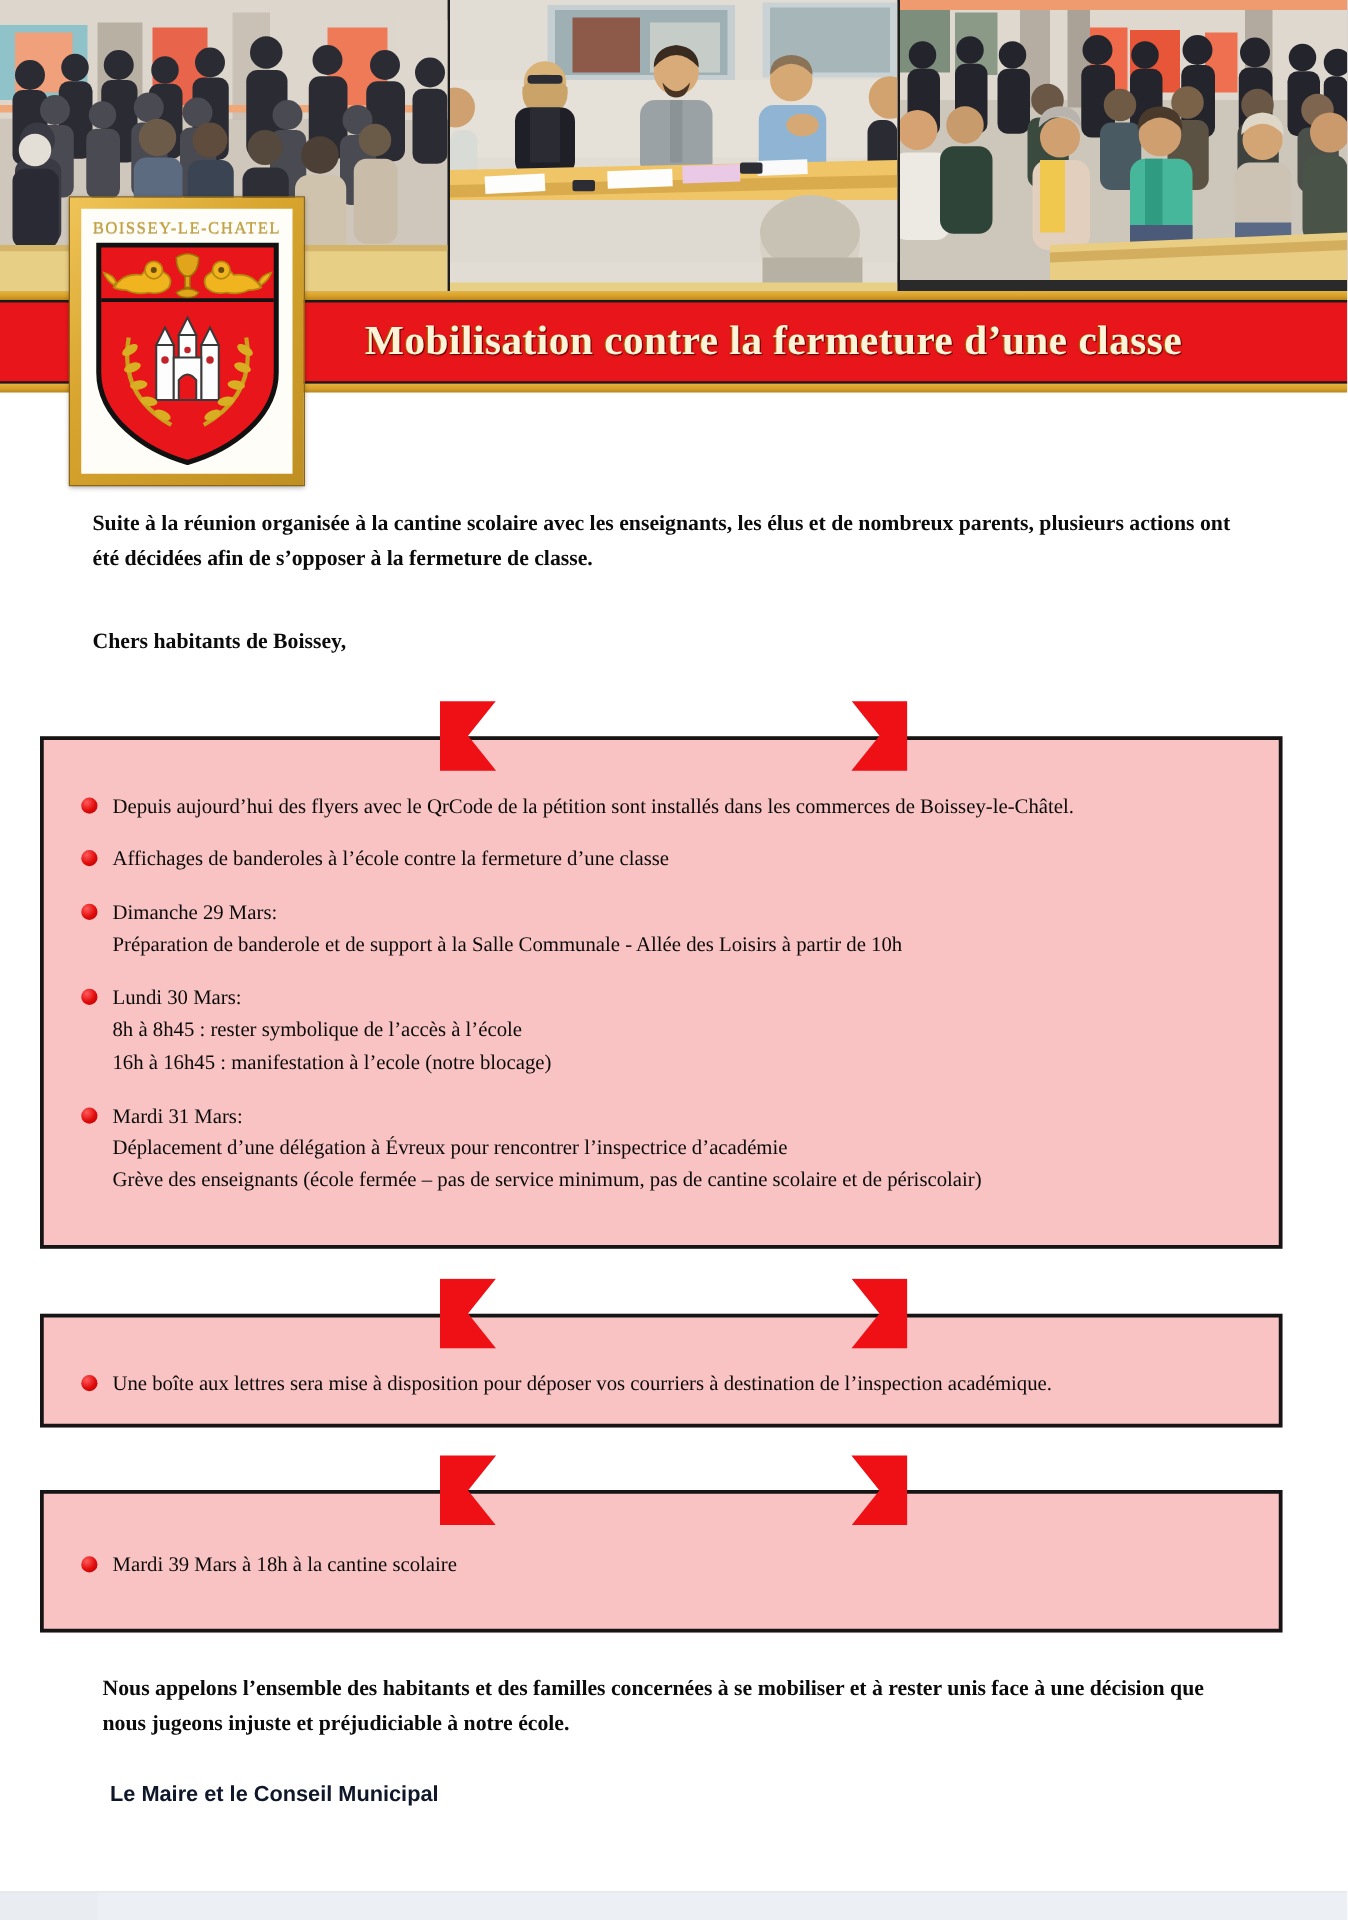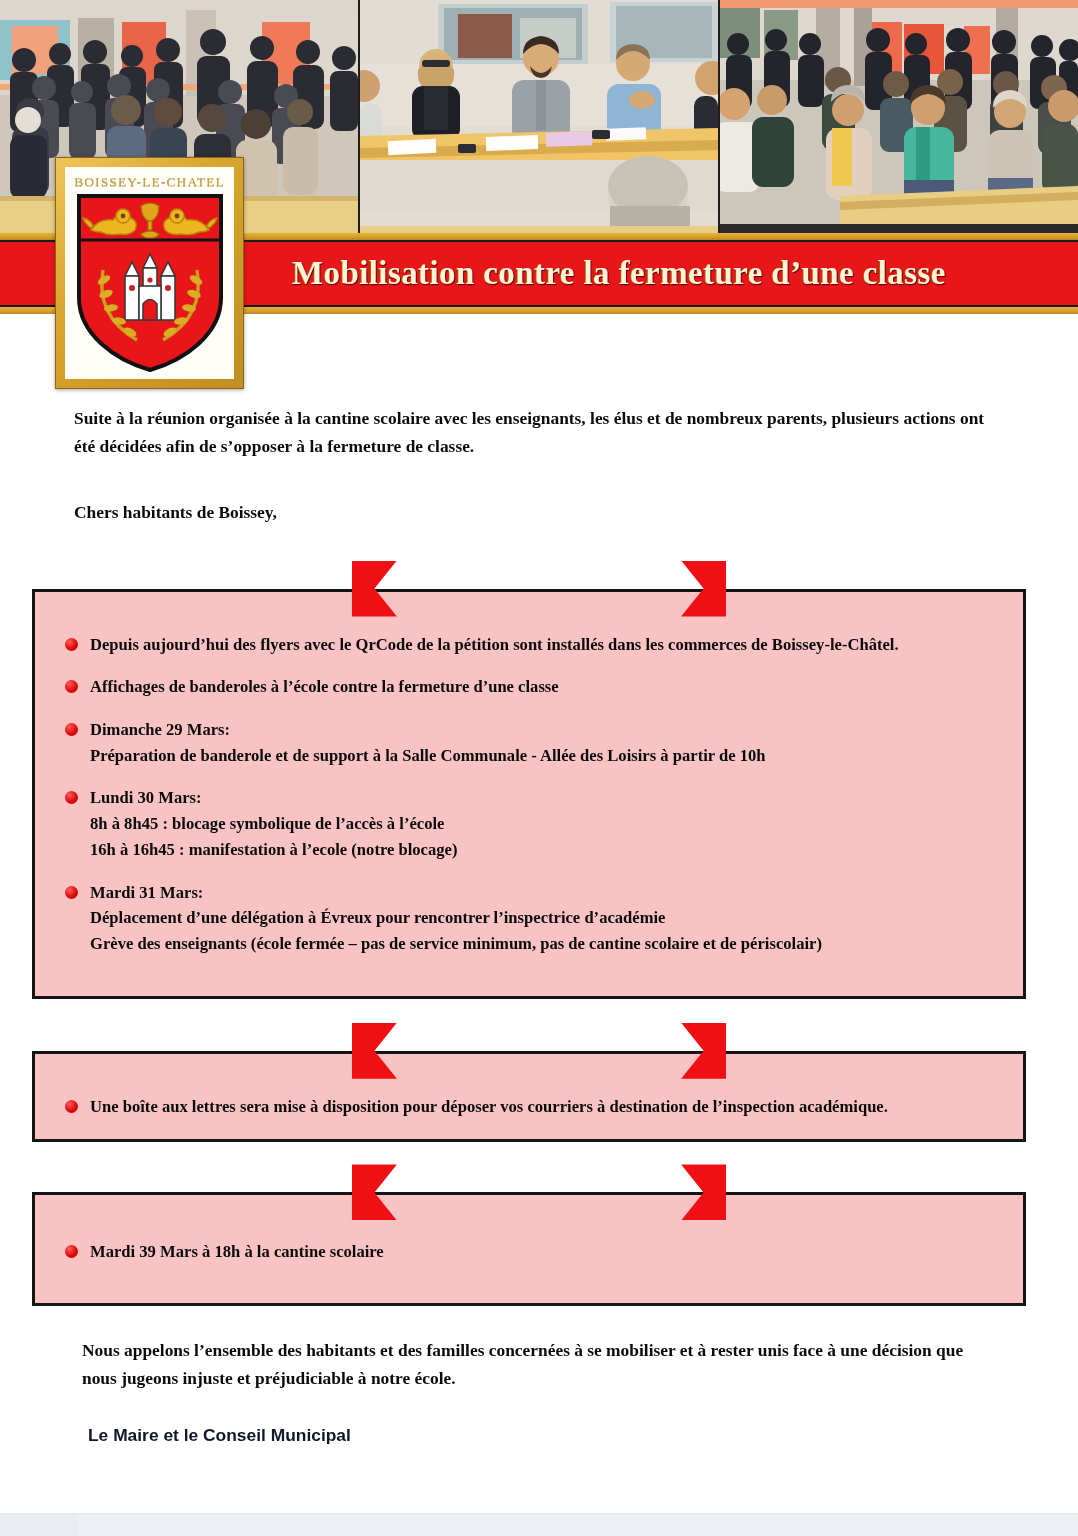--- a/index.html
+++ b/index.html
@@ -165,21 +165,21 @@
   .bullet-dot {
     flex: 0 0 auto;
     width: 13px; height: 13px;
     border-radius: 50%;
     background: radial-gradient(circle at 34% 30%, #ff5b5b 0%, #e00a0a 55%, #a80505 100%);
     margin: 6px 12px 0 12px;
   }
   .bullet-lines { flex: 1 1 auto; }
   .bullet-line {
     font-size: 16.6px;
-    font-weight: bold;
+    font-weight: normal;
     color: #0b0b0b;
     line-height: 1.55;
     font-family: "Liberation Serif", "DejaVu Serif", serif;
   }
 
   
   .closing {
     margin: 30px 0 0 82px;
     width: 920px;
     font-size: 17.4px;
@@ -501,21 +501,21 @@
           <span class="bullet-dot"></span>
           <div class="bullet-lines">
             <div class="bullet-line">Dimanche 29 Mars:</div>
             <div class="bullet-line">Préparation de banderole et de support à la Salle Communale - Allée des Loisirs à partir de 10h</div>
           </div>
         </div>
         <div class="bullet-item">
           <span class="bullet-dot"></span>
           <div class="bullet-lines">
             <div class="bullet-line">Lundi 30 Mars:</div>
-            <div class="bullet-line">8h à 8h45 : blocage symbolique de l’accès à l’école</div>
+            <div class="bullet-line">8h à 8h45 : rester symbolique de l’accès à l’école</div>
             <div class="bullet-line">16h à 16h45 : manifestation à l’ecole (notre blocage)</div>
           </div>
         </div>
         <div class="bullet-item">
           <span class="bullet-dot"></span>
           <div class="bullet-lines">
             <div class="bullet-line">Mardi 31 Mars:</div>
             <div class="bullet-line">Déplacement d’une délégation à Évreux pour rencontrer l’inspectrice d’académie</div>
             <div class="bullet-line">Grève des enseignants (école fermée – pas de service minimum, pas de cantine scolaire et de périscolair)</div>
           </div>

